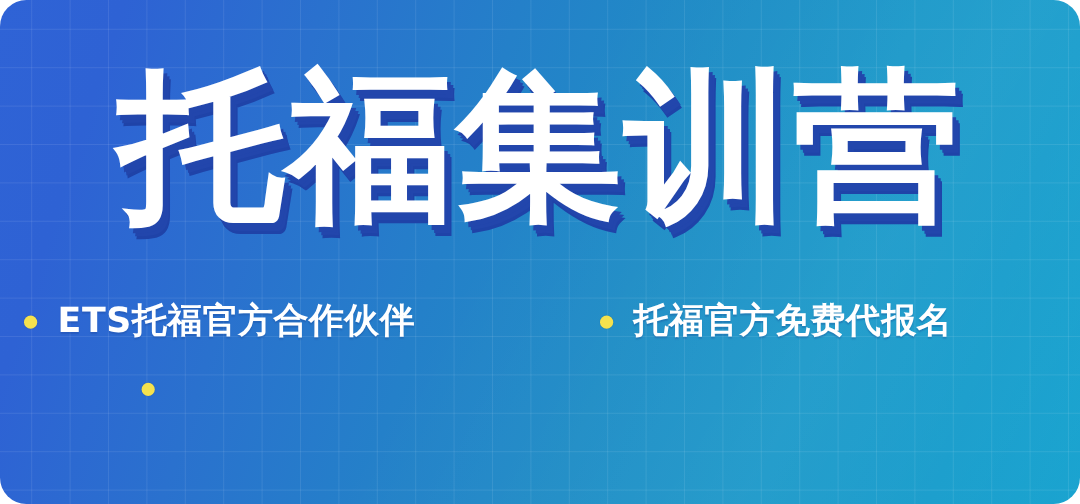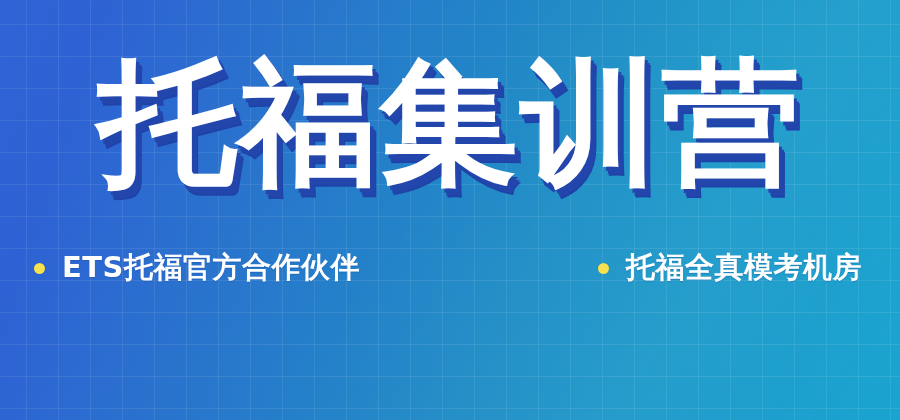--- a/index.html
+++ b/index.html
@@ -18,20 +18,21 @@
     background:
       linear-gradient(108deg,
         #2f63d6 0%,
         #2e62d4 10%,
         #2a71ce 26%,
         #2480c9 42%,
         #1f8dc6 58%,
         #1a98c9 74%,
         #189dcc 88%,
         #1aa4d0 100%);
+    border-radius: 22px;
   }
 
   
   #grid {
     position: absolute;
     inset: 0;
     background-image:
       linear-gradient(to right, rgba(255,255,255,0.085) 1px, transparent 1px),
       linear-gradient(to bottom, rgba(255,255,255,0.085) 1px, transparent 1px);
     background-size: 32px 32px;
@@ -84,21 +85,21 @@
     row-gap: 0px;
     align-items: center;
   }
 
   .feature {
     display: flex;
     align-items: center;
     height: 56px;
   }
 
-  .feature.col-left  { padding-left: 34px; }
+  .feature.col-left  { padding-left: 20px; }
   .feature.col-right { padding-left: 118px; }
 
   .dot {
     flex: 0 0 auto;
     width: 11px;
     height: 11px;
     border-radius: 50%;
     background: #f5e24e;
     box-shadow: 0 0 1px rgba(0,0,0,0.18);
     margin-right: 17px;
@@ -127,20 +128,23 @@
   </div>
 
   <div id="features">
 
     <div class="feature col-left">
       <span class="dot"></span>
       <span class="feature-label">ETS托福官方合作伙伴</span>
     </div>
 
 
+    <div class="feature col-left">
+      <span class="dot"></span>
+      <span class="feature-label">托福官方免费代报名</span>
+    </div>
 
     <div class="feature col-right">
       <span class="dot"></span>
-      <span class="feature-label">托福全真模考机房</span>
     </div>
 
   </div>
 </div>
 
 </body></html>

